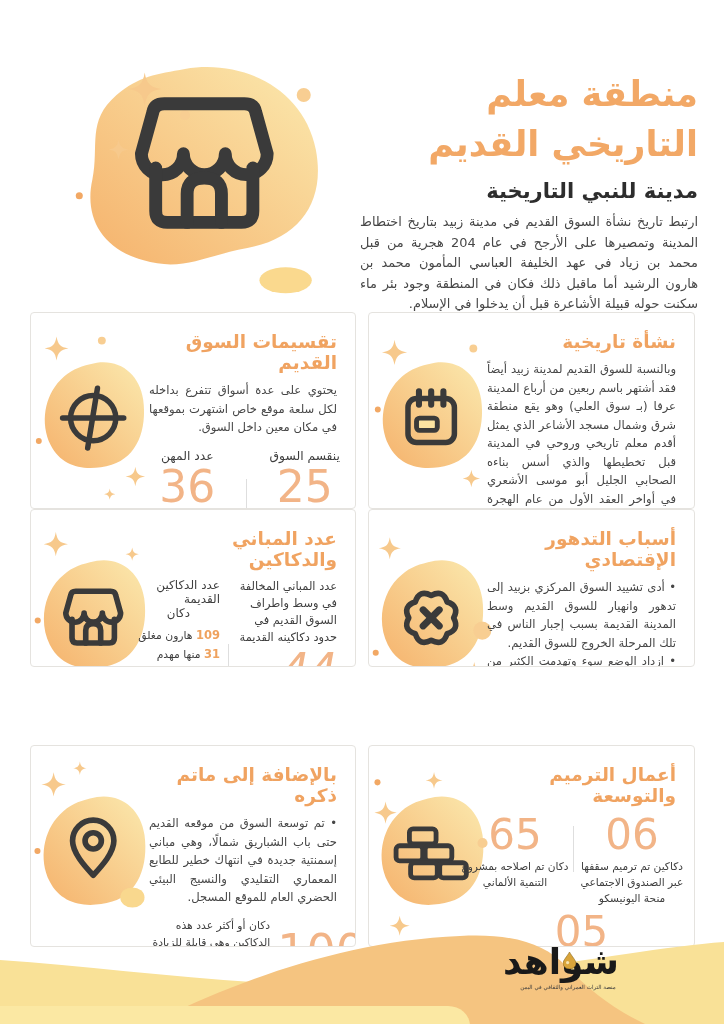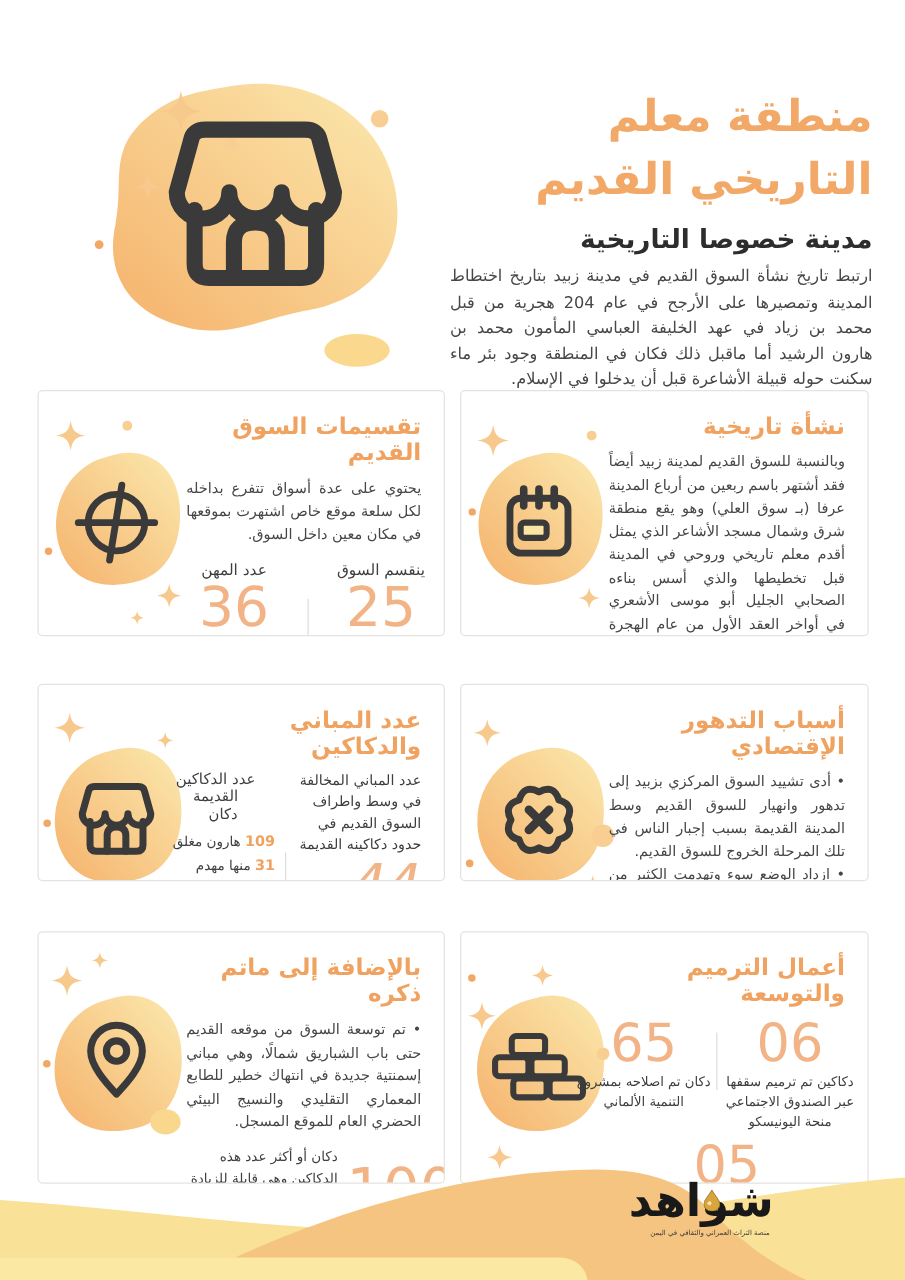--- a/index.html
+++ b/index.html
@@ -15,21 +15,21 @@
   .hero-title { color:#F2A866; font-size:35px; font-weight:700; line-height:1.42; }
   .hero-sub { color:#2D2D2D; font-size:21px; font-weight:700; margin-top:10px; }
   .hero-intro { margin-top:9px; font-size:12.9px; line-height:1.58; color:#474747;
     text-align:justify; text-align-last:right; }
   
   .card { position:absolute; background:#fff; border:1px solid #E5E3DF; border-radius:4px;
     overflow:hidden; }
   .col-right { right:29px; width:327px; }
   .col-left  { left:30px;  width:326px; }
   .row1 { top:312px; height:197px; }
-  .row2 { top:547px; height:158px; }
+  .row2 { top:509px; height:158px; }
   .row3 { top:745px; height:202px; }
   .card-visual { position:absolute; top:0; left:0; width:122px; height:100%; }
   .card-content { position:relative; padding:18px 18px 10px 118px; height:100%; }
   .card-title { color:#F0A361; font-size:18.5px; font-weight:700; margin-bottom:8px; }
   .card-text { font-size:11.6px; line-height:1.6; color:#464646;
     text-align:justify; text-align-last:right; }
   .num { color:#F2B487; line-height:1.02; font-weight:400; }
   
   .stats-row { display:flex; margin:12px -26px 0 -20px; align-items:flex-start; }
   .stat { flex:1; text-align:center; }
@@ -37,21 +37,21 @@
   .stat-value { font-size:44px; }
   .v-divider { width:1px; background:#DEDEDE; height:50px; margin-top:30px; }
   
   .b-cols { display:flex; margin-left:-24px; }
   .b-col-violations { width:100px; text-align:right; }
   .b-col-violations .b-label { font-size:11.4px; line-height:1.5; color:#3E3E3E; }
   .b-col-violations .num { font-size:44px; text-align:right; margin-top:2px;font-style:italic; }
   .b-col-violations .b-unit { font-size:15px; color:#3E3E3E; text-align:right; }
   .b-div { width:1px; background:#DEDEDE; height:68px; margin:66px 8px 0 8px; }
   .b-col-shops { flex:1; text-align:right; }
-  .b-col-shops .b-label { font-size:12px; color:#3E3E3E;text-align:center; }
+  .b-col-shops .b-label { font-size:12px; color:#3E3E3E; }
   .b-col-shops .num { font-size:46px; }
   .b-col-shops .b-unit { font-size:11.8px; color:#3E3E3E; margin:0 30px 6px 0; }
   .ss-line { font-size:10.8px; color:#3E3E3E; line-height:1.65; }
   .ss-num { color:#EFA25E; font-weight:700; font-size:11.5px; }
   
   .rest-row { display:flex; margin:4px -14px 0 -30px; align-items:flex-start; }
   .rest-block { flex:1; text-align:center; }
   .rest-block .num { font-size:42px; }
   .rest-cap { font-size:10.6px; color:#3E3E3E; line-height:1.5; margin-top:2px; }
   .rest-div { width:1px; background:#DEDEDE; height:46px; margin-top:12px; }
@@ -123,21 +123,21 @@
     <circle cx="150" cy="88" r="5" fill="#F8CE92"></circle>
     <circle cx="268" cy="68" r="7" fill="#F8CE92"></circle>
     <use href="#def-store" transform="translate(84,61) scale(1.42)"></use>
   </svg>
 </div>
 <div class="hero-text">
   <h1 class="hero-title">
     <span>منطقة معلم</span><br>
     <span>التاريخي القديم</span>
   </h1>
-  <div class="hero-sub">مدينة خصوصا التاريخية</div>
+  <div class="hero-sub">مدينة للنبي التاريخية</div>
   <p class="hero-intro">ارتبط تاريخ نشأة السوق القديم في مدينة زبيد بتاريخ اختطاط المدينة وتمصيرها على الأرجح في عام 204 هجرية من قبل محمد بن زياد في عهد الخليفة العباسي المأمون محمد بن هارون الرشيد أما ماقبل ذلك فكان في المنطقة وجود بئر ماء سكنت حوله قبيلة الأشاعرة قبل أن يدخلوا في الإسلام.</p>
 </div>
 
 <div class="card col-right row1">
   <div class="card-visual">
     <svg viewBox="0 0 120 200" width="122" height="197">
       <use href="#def-blob" fill="url(#g-blob)"></use>
       <use href="#def-star" transform="translate(24,40) scale(0.58)" fill="#F7C98C"></use>
       <use href="#def-star" transform="translate(102,168) scale(0.4)" fill="#F7C98C"></use>
       <circle cx="7" cy="98" r="3" fill="#F2A864"></circle>

